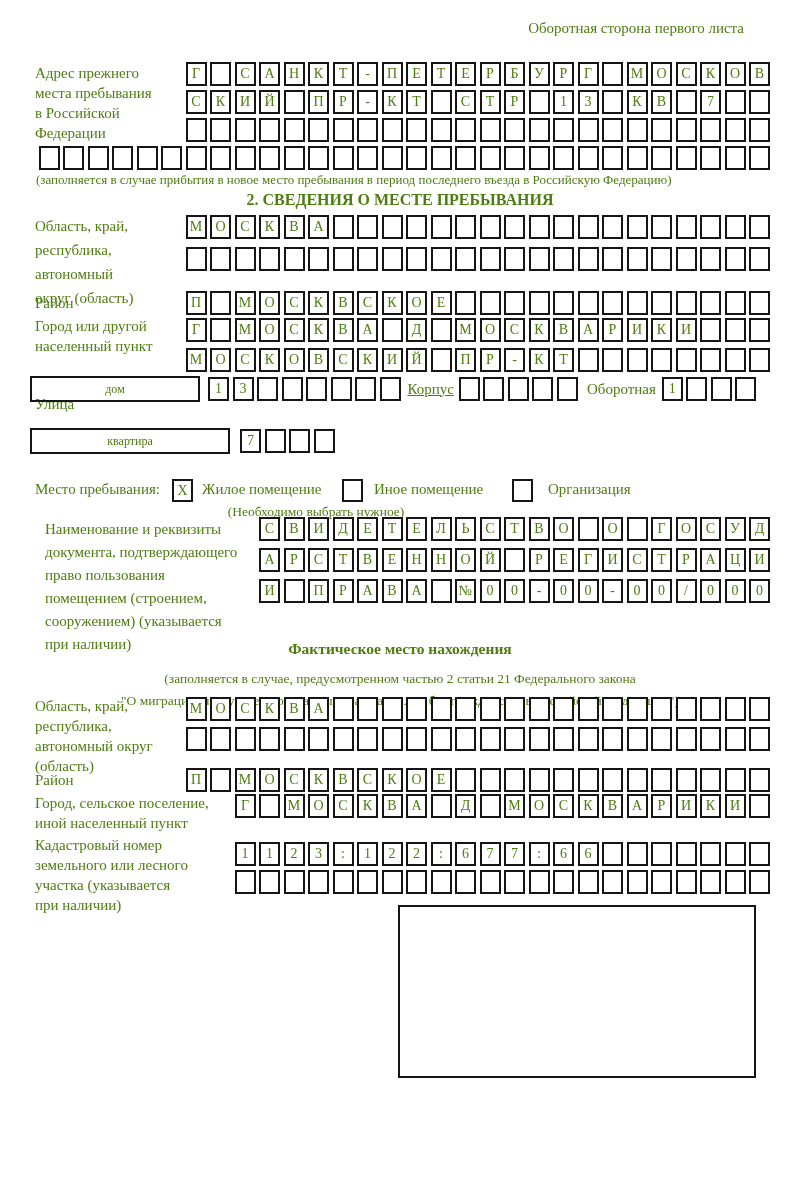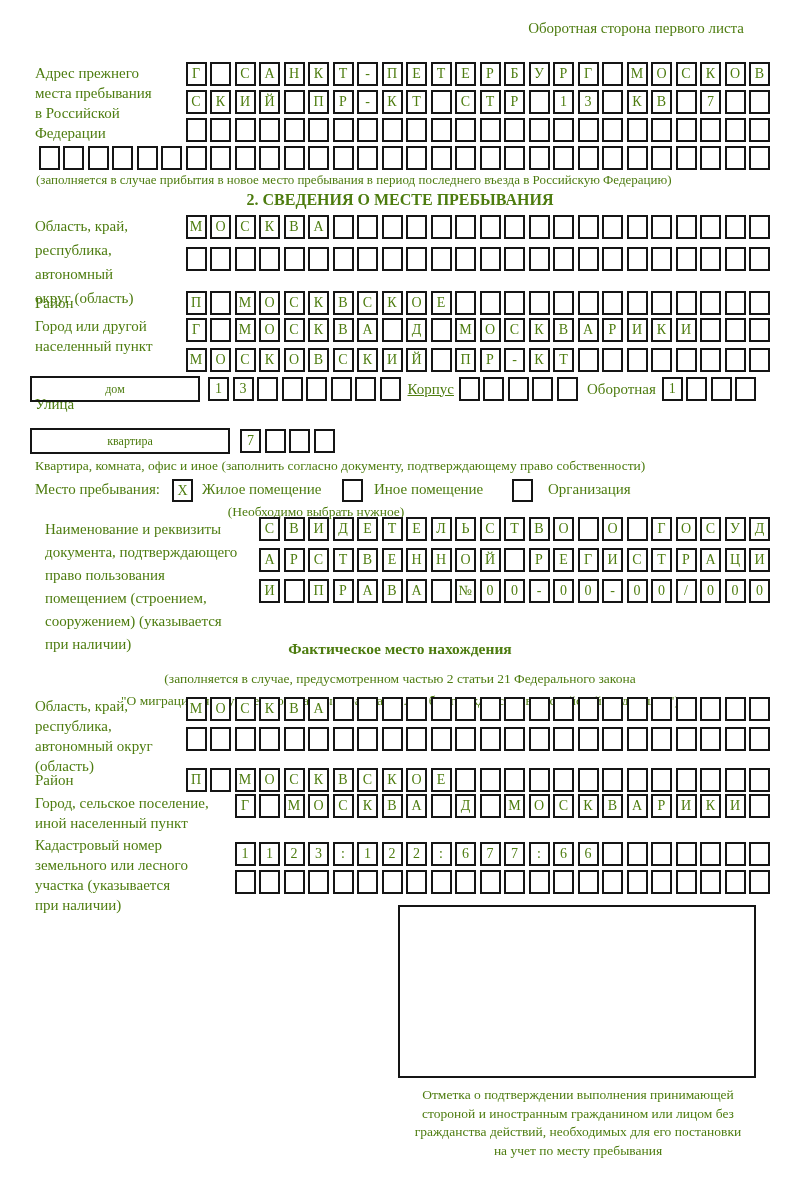--- a/index.html
+++ b/index.html
@@ -339,21 +339,20 @@
 
   <div class="inline-flexrow" style="top:428px;">
     <div class="label-box" style="width:200px;">квартира</div>
     <div class="cells" style="margin-left:10px;">
         <div class="cell">7</div>
         <div class="cell"></div>
         <div class="cell"></div>
         <div class="cell"></div>
       </div>
   </div>
-  <div class="caption-left" style="left:35px;top:458px;">Квартира, комната, офис и иное (заполнить согласно документу, подтверждающему право собственности)</div>
 
   <div class="opt-label" style="left:35px;top:481px;">Место пребывания:</div>
   <div class="checkbox" style="left:172px;top:479px;">X</div>
   <div class="opt-label" style="left:202px;top:481px;">Жилое помещение</div>
   <div class="checkbox" style="left:342px;top:479px;"></div>
   <div class="opt-label" style="left:374px;top:481px;">Иное помещение</div>
   <div class="checkbox" style="left:512px;top:479px;"></div>
   <div class="opt-label" style="left:548px;top:481px;">Организация</div>
   <div class="caption-left" style="left:160px;top:504px;width:312px;text-align:center;">(Необходимо выбрать нужное)</div>
 
@@ -596,18 +595,14 @@
       <div class="cell"></div>
       <div class="cell"></div>
       <div class="cell"></div>
       <div class="cell"></div>
       <div class="cell"></div>
       <div class="cell"></div>
       <div class="cell"></div>
     </div>
 
   <div class="mark-rect"></div>
-  <div class="bottom-caption">Отметка о подтверждении выполнения принимающей
-стороной и иностранным гражданином или лицом без
-гражданства действий, необходимых для его постановки
-на учет по месту пребывания</div>
 
 </div>
 
 </body></html>

